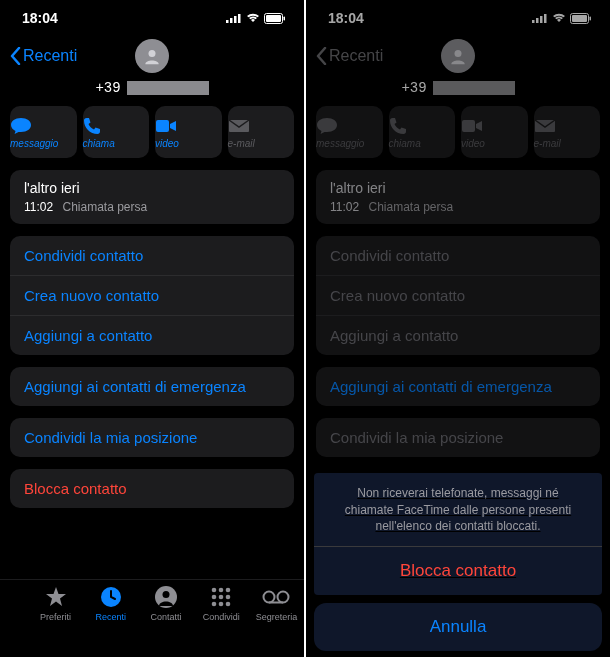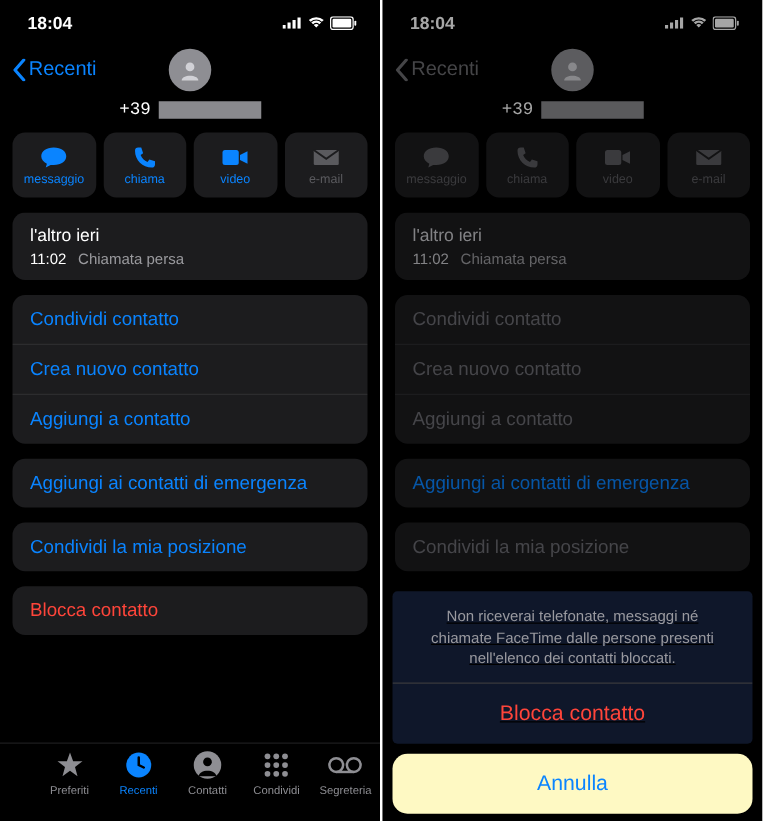--- a/index.html
+++ b/index.html
@@ -80,23 +80,24 @@
     gap: 6px;
     padding: 0 10px 12px;
   }
   .action-btn {
     flex: 1;
     background: #1c1c1e;
     border-radius: 10px;
     height: 52px;
     display: flex;
     flex-direction: column;
-    align-items: center;
+    align-items: flex-start;
     justify-content: center;
     gap: 2px;
+    font-style: italic;
   }
   .action-btn .icon { height: 20px; display:flex; align-items:center; justify-content:center; }
   .action-btn .lbl { font-size: 10px; }
   .blue { color: #0a84ff; }
   .grey { color: #5a5a5e; }
   .section {
     background: #1c1c1e;
     margin: 0 10px 12px;
     border-radius: 10px;
     overflow: hidden;
@@ -117,21 +118,21 @@
   }
   .row:first-child { border-top: none; }
   .row.blue { color: #0a84ff; }
   .row.red { color: #ff453a; }
   .row.grey { color: #6a6a70; }
   .content {
     flex: 1;
     overflow: hidden;
   }
   .tabbar {
-    height: 63px;
+    height: 78px;
     background: #000;
     border-top: 0.5px solid #1c1c1e;
     display: flex;
     justify-content: space-around;
     align-items: flex-start;
     padding-top: 4px;
     padding-left: 28px;
   }
   .tab {
     display: flex;
@@ -165,21 +166,21 @@
     line-height: 1.35;
     border-bottom: 0.5px solid #3a3a3c;
   }
   .sheet-btn {
     padding: 14px;
     text-align: center;
     font-size: 17px;
   }
   .sheet-btn.red { color: #ff453a; }
   .sheet-cancel {
-    background: #fef9c3;
+    background: #0f172a;
     border-radius: 12px;
     padding: 14px;
     text-align: center;
     font-size: 17px;
     color: #0a84ff;
     font-weight: 500;
   }
   .dim-overlay {
     position: absolute;
     inset: 0;

